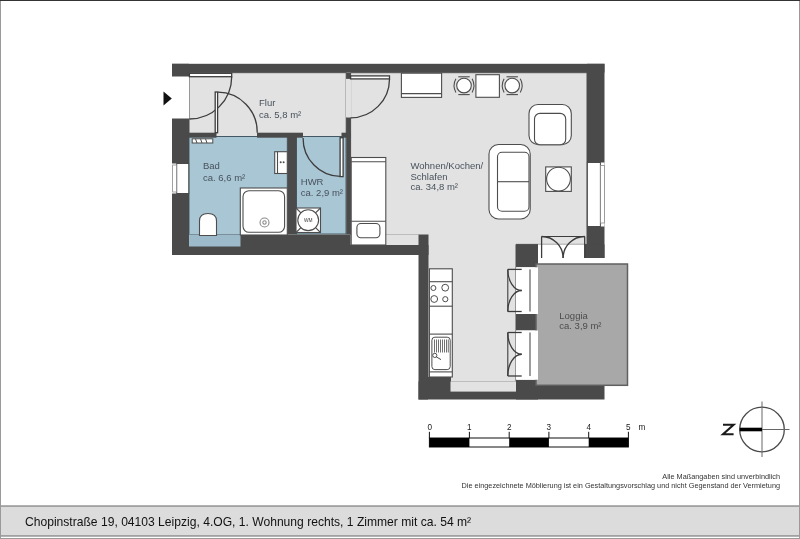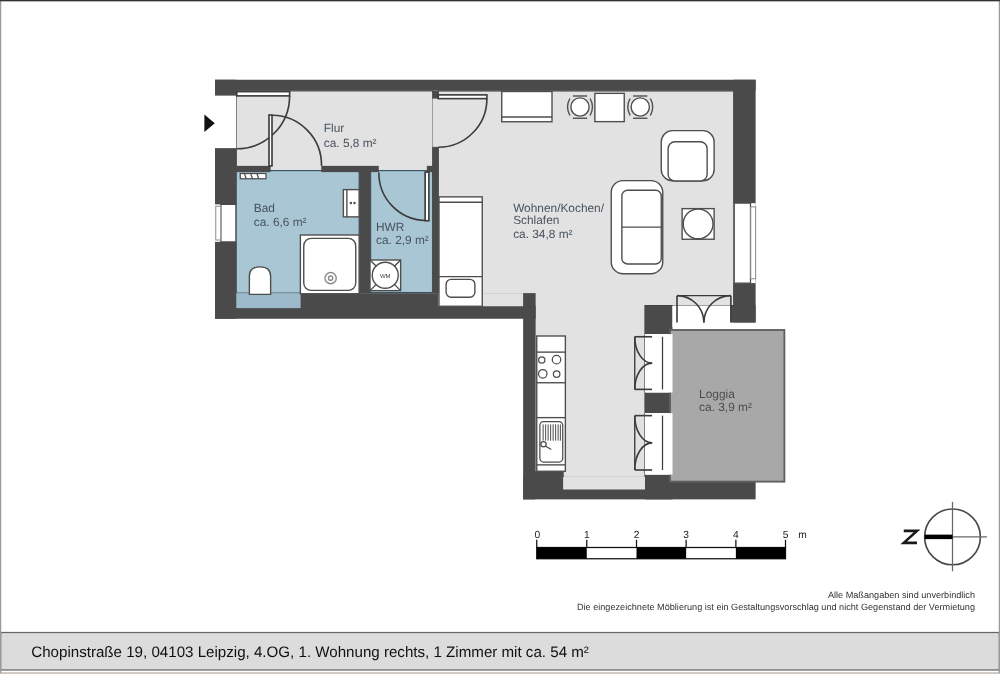--- a/index.html
+++ b/index.html
@@ -1,16 +1,16 @@
 <!DOCTYPE html>
 <html><head>
 <meta charset="utf-8">
 <style>
 html,body{margin:0;padding:0;background:#fff;}
-#page{position:relative;width:800px;height:539px;background:#fdba74;overflow:hidden;
+#page{position:relative;width:800px;height:539px;background:#7dd3fc;overflow:hidden;
 font-family:"Liberation Sans", sans-serif;}
 svg{display:block;}
 </style>
 </head>
 <body>
 <div id="page">
 <svg width="800" height="539" viewBox="0 0 800 539" xmlns="http://www.w3.org/2000/svg">
 
 <rect x="0" y="0" width="800" height="539" fill="#ffffff"></rect>
 

